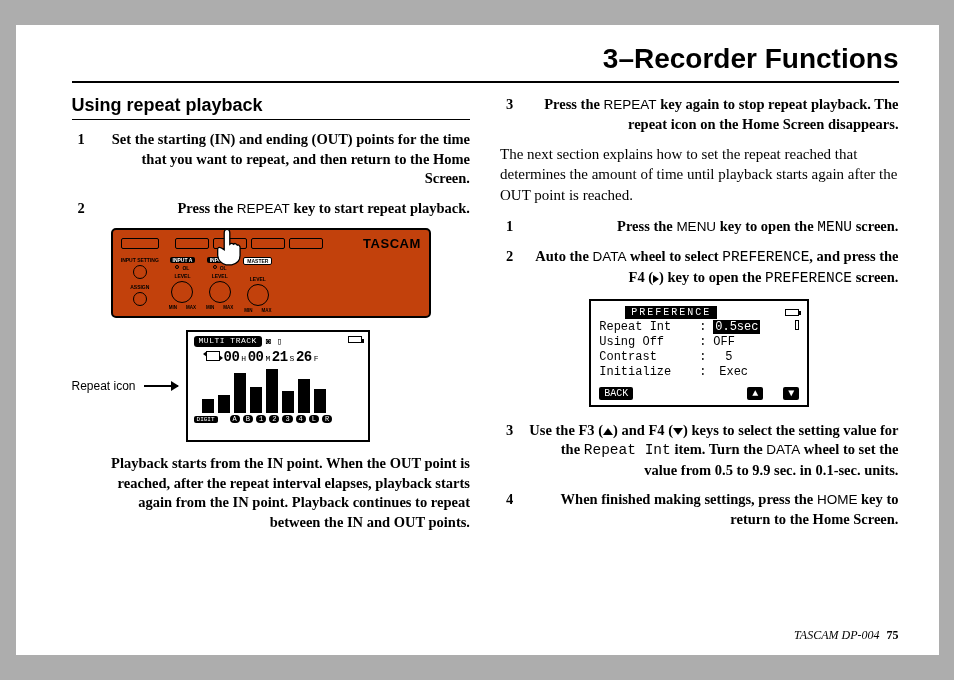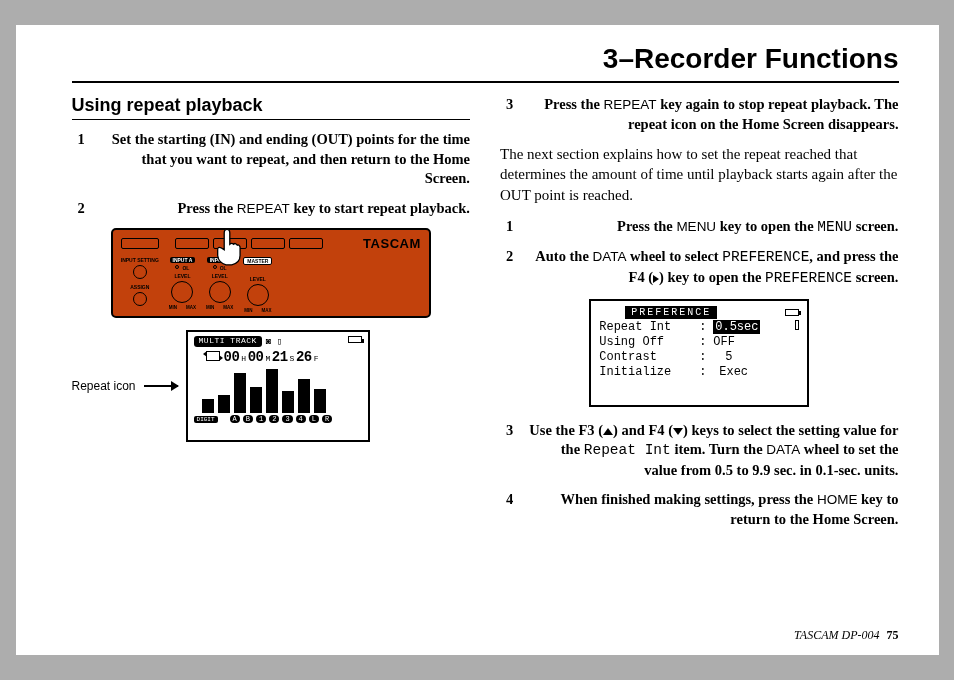--- a/index.html
+++ b/index.html
@@ -270,20 +270,23 @@
             <span class="chip">1</span>
             <span class="chip">2</span>
             <span class="chip">3</span>
             <span class="chip">4</span>
             <span class="chip">L</span>
             <span class="chip">R</span>
           </div>
         </div>
       </div>
 
+      <div class="step" style="padding-left:26px">
+        <div class="txt">Playback starts from the IN point. When the OUT point is reached, after the repeat interval elapses, playback starts again from the IN point. Playback continues to repeat between the IN and OUT points.</div>
+      </div>
     </div>
 
     <div class="col">
       <div class="step">
         <div class="num">3</div>
         <div class="txt">
           <span>Press the </span><span class="code">REPEAT</span><span> key again to stop repeat playback. The repeat icon on the Home Screen disappears.</span>
         </div>
       </div>
 
@@ -325,20 +328,26 @@
         <div class="line">
             <span class="k">Contrast</span>
             <span class="c">:</span>
             <span style="padding-left:12px">5</span>
           </div>
         <div class="line">
             <span class="k">Initialize</span>
             <span class="c">:</span>
             <span style="padding-left:6px">Exec</span>
           </div>
+        <div class="footer">
+          <span class="fbtn">BACK</span>
+          <span style="flex:1"></span>
+          <span class="fbtn">▲</span>
+          <span class="fbtn">▼</span>
+        </div>
       </div>
 
       <div class="step">
         <div class="num">3</div>
         <div class="txt">
           <span>Use the F3 (</span><span class="up-tri"></span><span>) and F4 (</span><span class="dn-tri"></span><span>) keys to select the setting value for the </span><span class="mono">Repeat Int</span><span> item. Turn the </span><span class="code">DATA</span><span> wheel to set the value from 0.5 to 9.9 sec. in 0.1-sec. units.</span>
         </div>
       </div>
 
       <div class="step">

